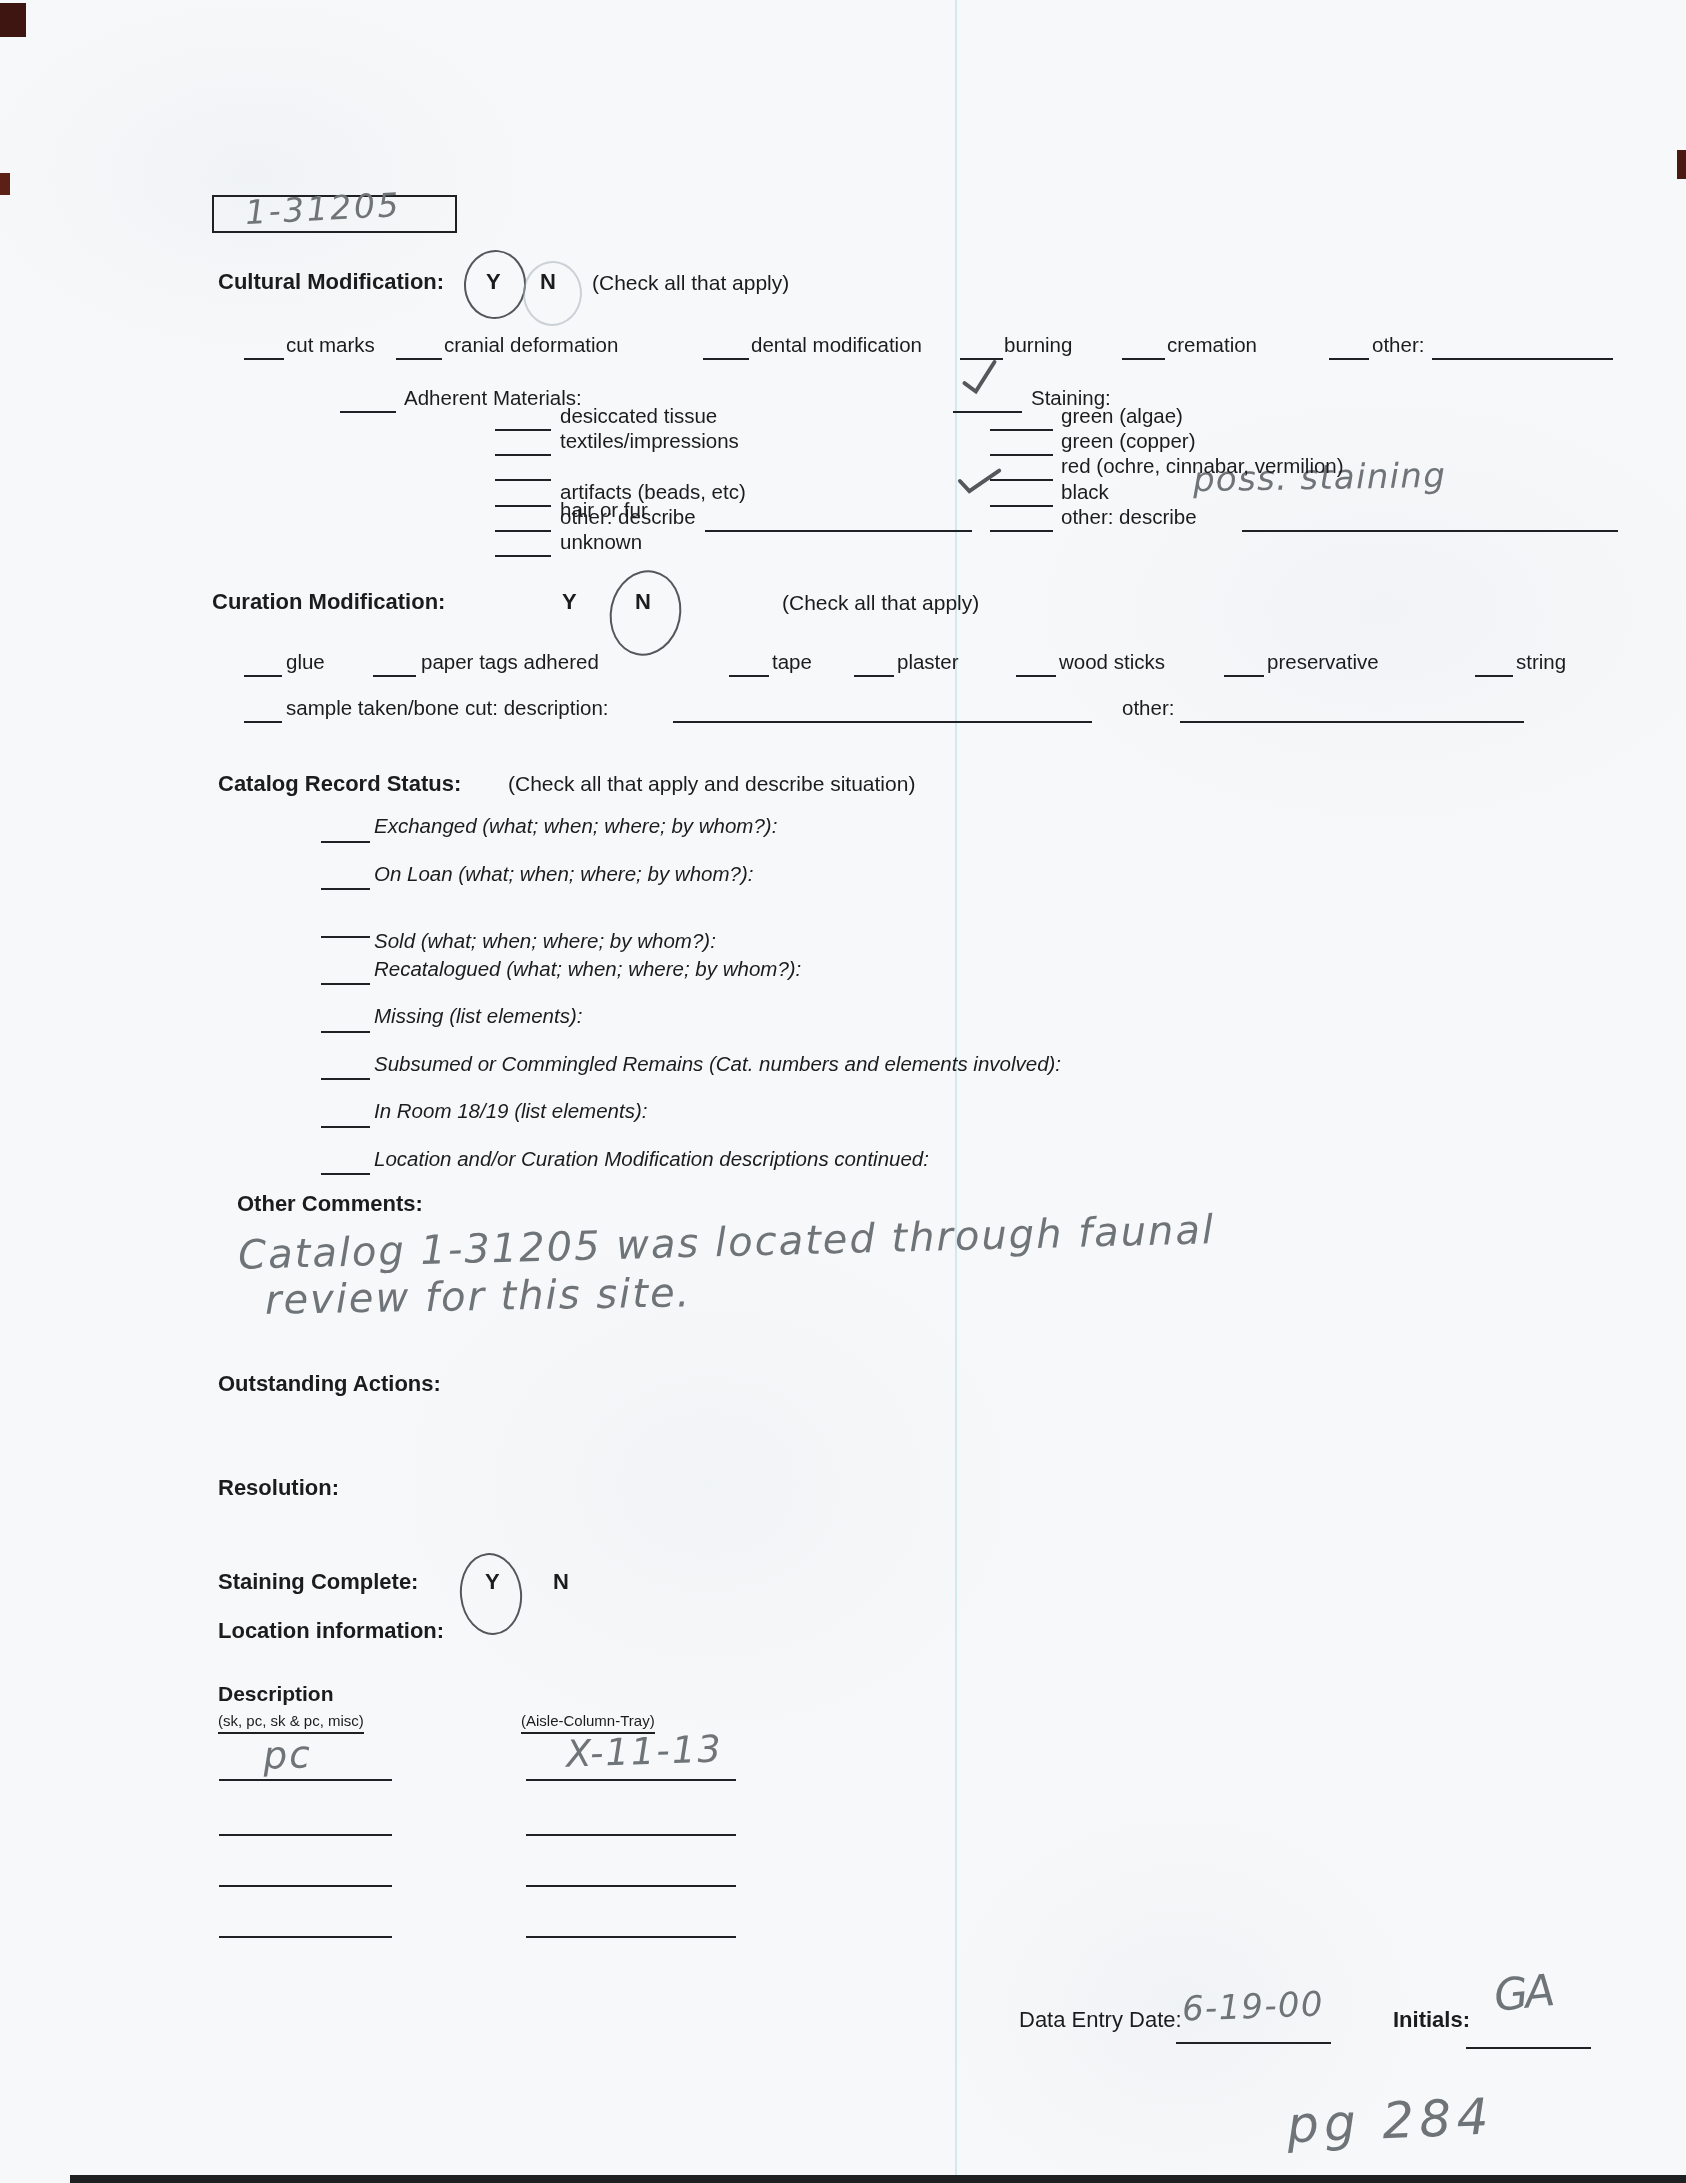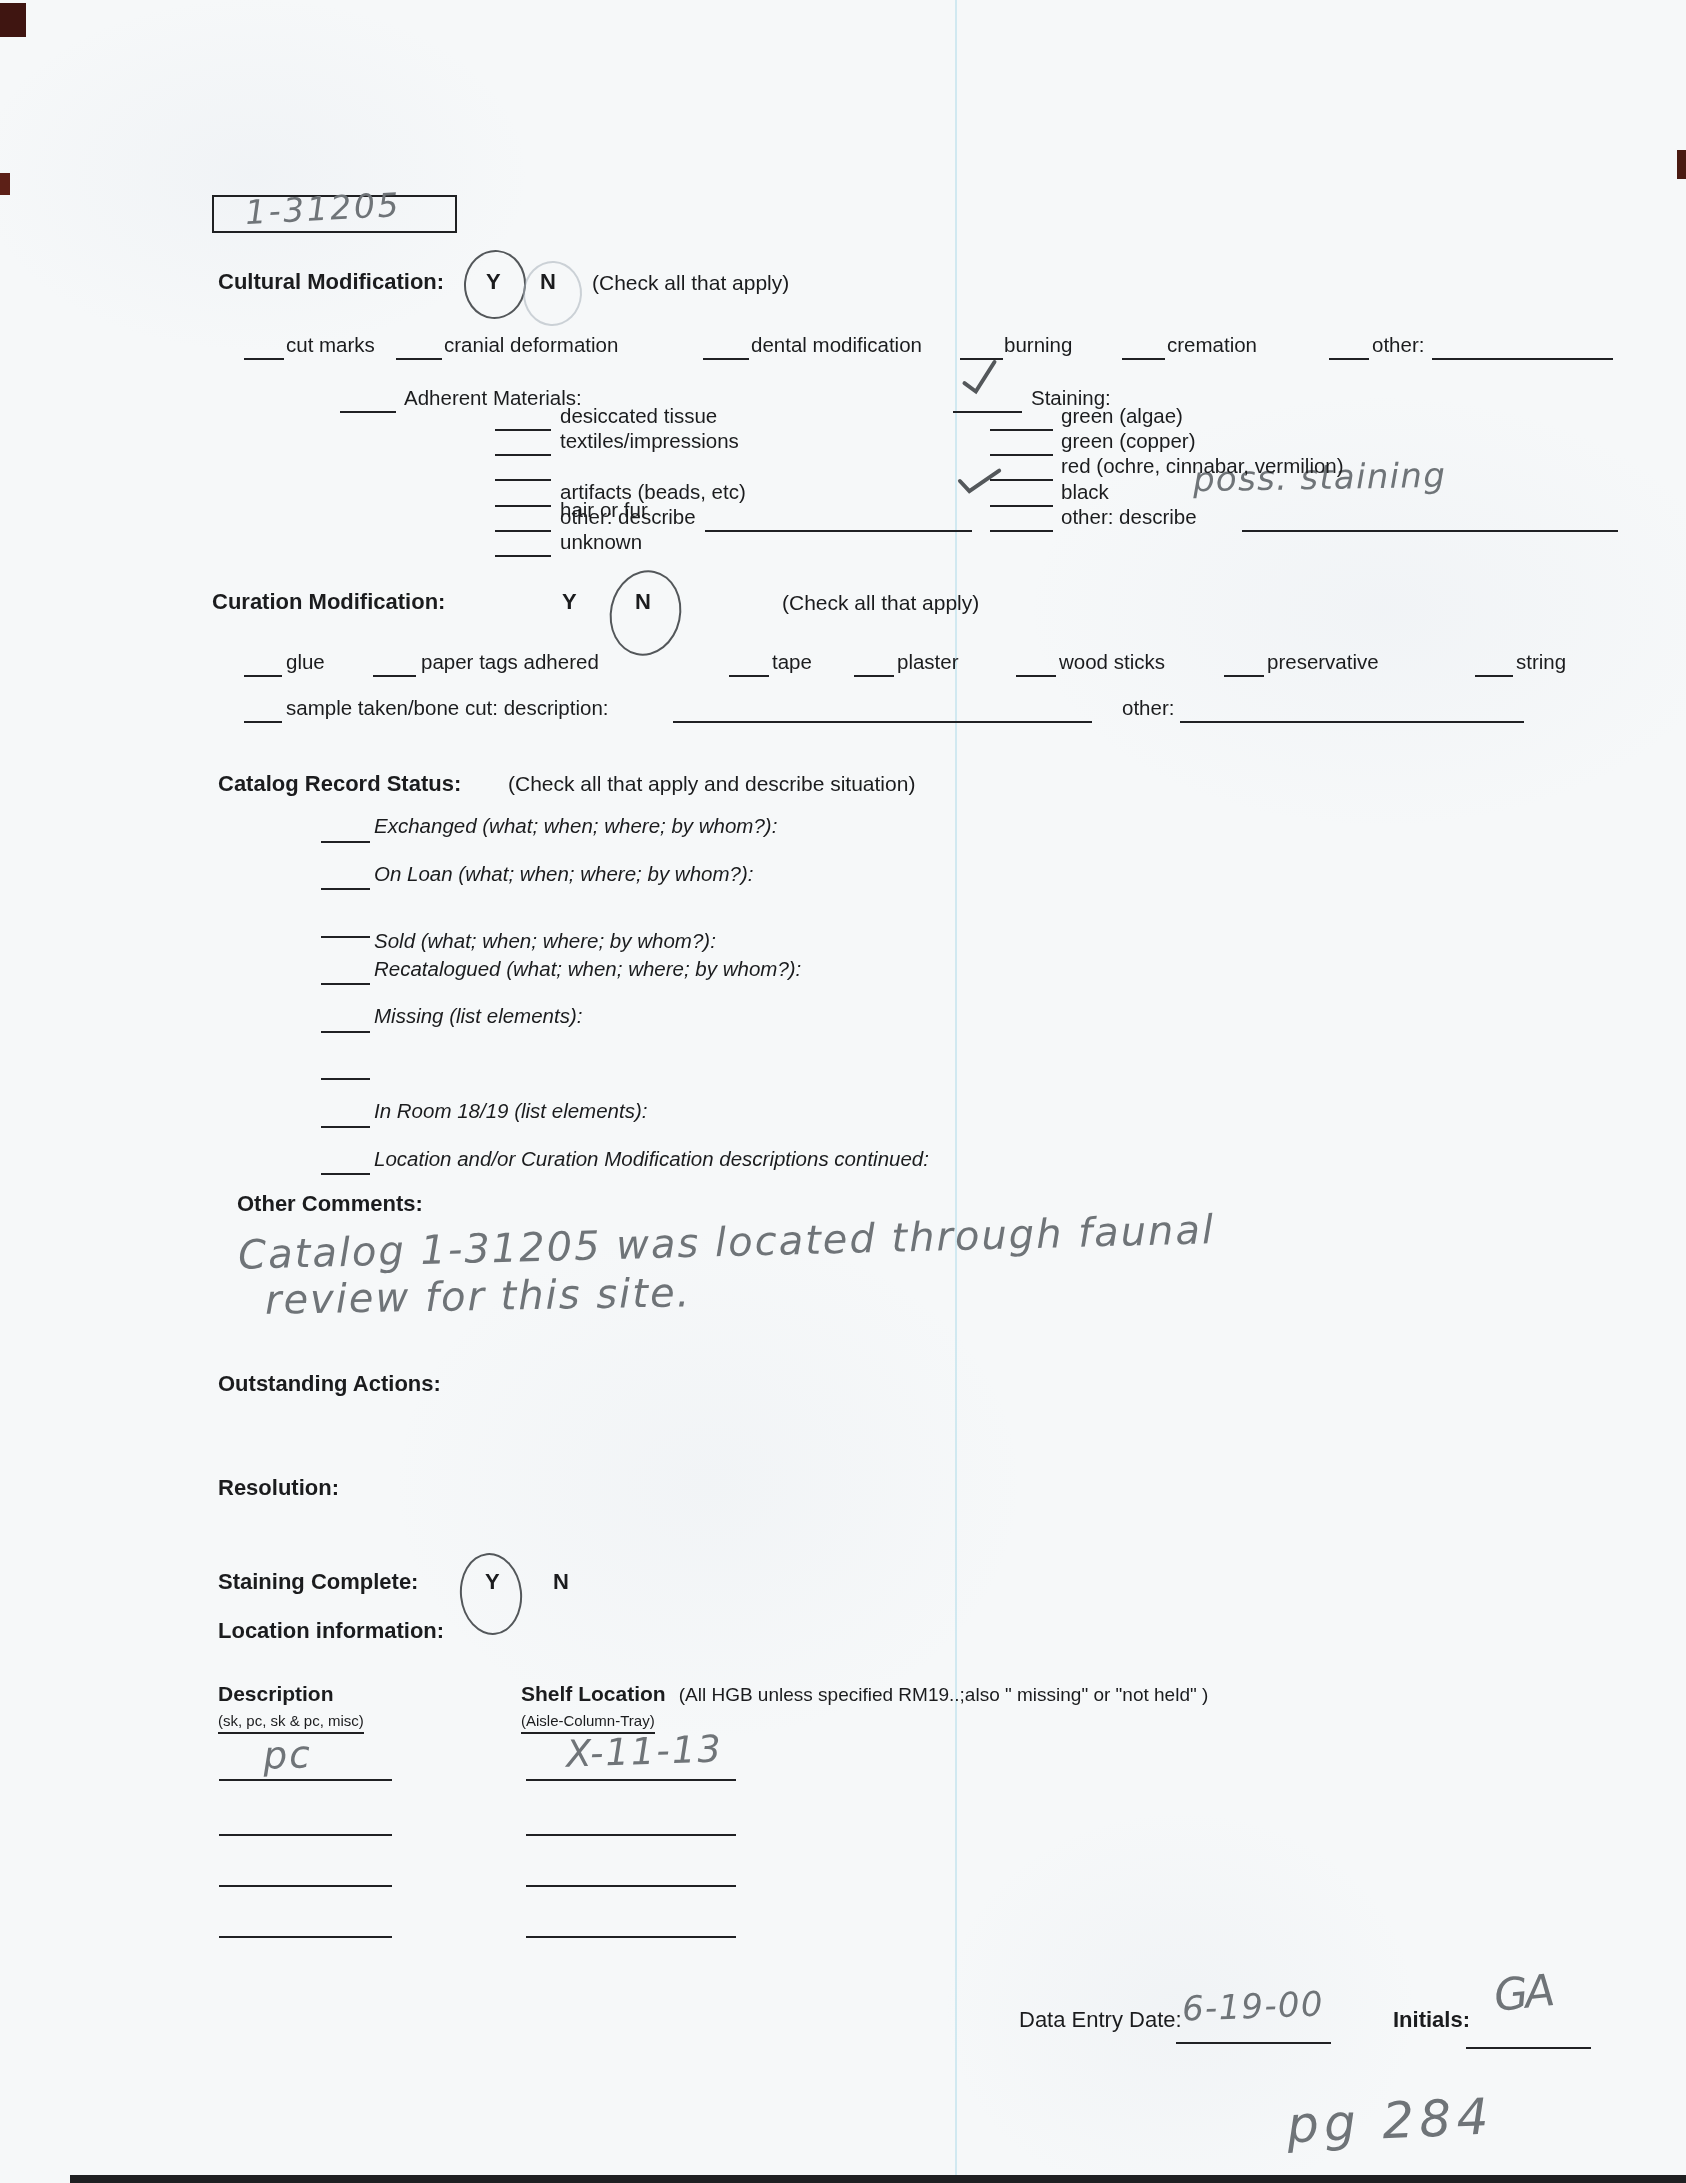--- a/index.html
+++ b/index.html
@@ -89,24 +89,20 @@
   <div class="abs b fs33" style="left:218px;top:1569px;">Staining Complete:</div>
   <div class="abs b fs33" style="left:485px;top:1569px;">Y</div>
   <div class="abs b fs33" style="left:553px;top:1569px;">N</div>
   <div class="circle" style="left:460px;top:1553px;width:58px;height:78px;transform:rotate(-6deg);"></div>
 
   <div class="abs b fs33" style="left:218px;top:1618px;">Location information:</div>
 
   <div class="abs b fs32" style="left:218px;top:1682px;">Description</div>
   <div class="abs u fs30" style="left:218px;top:1712px;">(sk, pc, sk &amp; pc, misc)</div>
 
-  <div class="abs" style="left:521px;top:1682px;display:flex;align-items:baseline;gap:13px;">
-    <span class="b fs32">Shelf Location</span>
-    <span class="fs29">(All HGB unless specified RM19..;also " missing" or "not held" )</span>
-  </div>
   <div class="abs u fs30" style="left:521px;top:1712px;">(Aisle-Column-Tray)</div>
 
   <div class="abs fs33" style="left:1019px;top:2007px;">Data Entry Date:</div>
   <div class="line" style="left:1176px;top:2042px;width:155px;"></div>
   <div class="abs hw" style="left:1182px;top:1987px;font-size:34px;letter-spacing:1.3px;transform:rotate(-2deg);">6-19-00</div>
   <div class="abs b fs33" style="left:1393px;top:2007px;">Initials:</div>
   <div class="line" style="left:1466px;top:2047px;width:125px;"></div>
   <div class="abs hw" style="left:1494px;top:1968px;font-size:44px;letter-spacing:-3.3px;transform:rotate(-6deg);">GA</div>
 
   <div class="abs hw" style="left:1287px;top:2093px;font-size:50px;letter-spacing:5.3px;transform:rotate(-2.5deg);">pg 284</div>
@@ -166,20 +162,21 @@
     <div class="abs it" style="left: 374px; top: 814px;">Exchanged (what; when; where; by whom?):</div>
     <div class="line" style="left: 321px; top: 888px; width: 49px;"></div>
     <div class="abs it" style="left: 374px; top: 862px;">On Loan (what; when; where; by whom?):</div>
     <div class="line" style="left: 321px; top: 936px; width: 49px;"></div>
     <div class="abs it" style="left: 374px; top: 909px; margin-top: 20px;">Sold (what; when; where; by whom?):</div>
     <div class="line" style="left: 321px; top: 983px; width: 49px;"></div>
     <div class="abs it" style="left: 374px; top: 957px;">Recatalogued (what; when; where; by whom?):</div>
     <div class="line" style="left: 321px; top: 1031px; width: 49px;"></div>
     <div class="abs it" style="left: 374px; top: 1004px;">Missing (list elements):</div>
     <div class="line" style="left: 321px; top: 1078px; width: 49px;"></div>
+    <div class="abs it" style="left: 374px; top: 1052px;">Subsumed or Commingled Remains (Cat. numbers and elements involved):</div>
     <div class="line" style="left: 321px; top: 1126px; width: 49px;"></div>
     <div class="abs it" style="left: 374px; top: 1099px;">In Room 18/19 (list elements):</div>
     <div class="line" style="left: 321px; top: 1173px; width: 49px;"></div>
     <div class="abs it" style="left: 374px; top: 1147px;">Location and/or Curation Modification descriptions continued:</div>
     <div class="line" style="left: 219px; top: 1779px; width: 173px;"></div>
     <div class="line" style="left: 526px; top: 1779px; width: 210px;"></div>
     <div class="abs hw" style="left: 263px; top: 1734px; font-size: 38px; letter-spacing: 2px; transform: rotate(-2deg);">pc</div>
     <div class="abs hw" style="left: 566px; top: 1731px; font-size: 37px; letter-spacing: 2px; transform: rotate(-2deg);">X-11-13</div>
     <div class="line" style="left: 219px; top: 1834px; width: 173px;"></div>
     <div class="line" style="left: 526px; top: 1834px; width: 210px;"></div>

